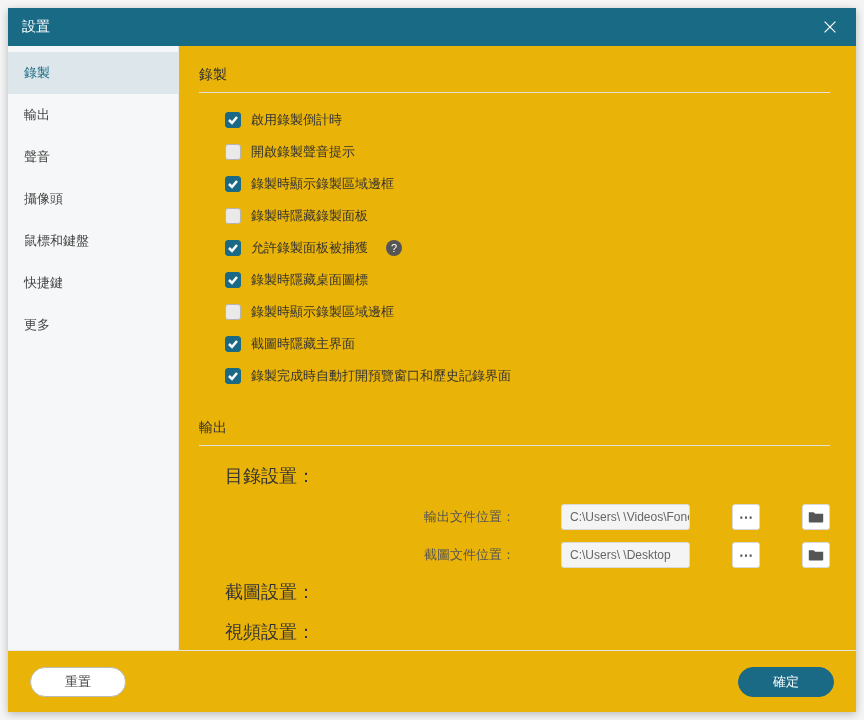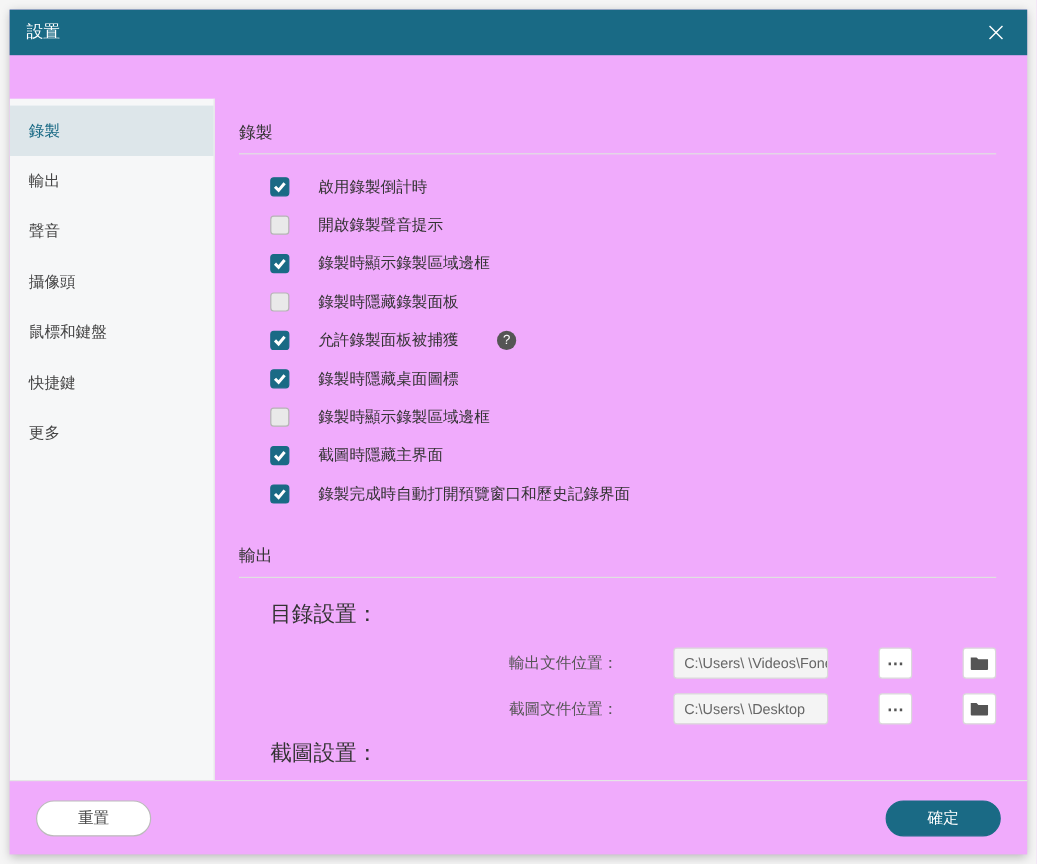--- a/index.html
+++ b/index.html
@@ -11,21 +11,21 @@
     width: 864px;
     height: 720px;
     overflow: hidden;
     position: relative;
   }
   .window {
     position: absolute;
     left: 8px; top: 8px;
     width: 848px;
     height: 704px;
-    background: #f0abfc;
+    background: #eab308;
     box-shadow: 0 2px 8px rgba(0,0,0,.25);
     display: flex;
     flex-direction: column;
   }
   .titlebar {
     height: 38px;
     background: #196a85;
     color: #fff;
     display: flex;
     align-items: center;
@@ -36,21 +36,20 @@
   .close-btn {
     width: 24px; height: 24px;
     display: flex; align-items: center; justify-content: center;
     cursor: pointer;
   }
   .close-btn svg { stroke: #fff; stroke-width: 1.3; }
   .body {
     flex: 1;
     display: flex;
     overflow: hidden;
-    margin-top: 36px;
   }
   .sidebar {
     width: 171px;
     background: #f6f7f8;
     border-right: 1px solid #e6e6e6;
     padding-top: 6px;
   }
   .side-item {
     padding: 12px 16px;
     font-size: 13px;
@@ -74,21 +73,21 @@
     margin-bottom: 18px;
   }
   .section-title.spaced { margin-top: 34px; }
   .checklist {
     margin-left: 26px;
     margin-bottom: 10px;
   }
   .opt-row {
     display: flex;
     align-items: center;
-    gap: 24px;
+    gap: 10px;
     margin-bottom: 14px;
     font-size: 13px;
   }
   .cb {
     width: 16px; height: 16px;
     border: 1px solid #b5b5b5;
     border-radius: 3px;
     background: #e9e9e9;
     display: inline-flex;
     align-items: center;

